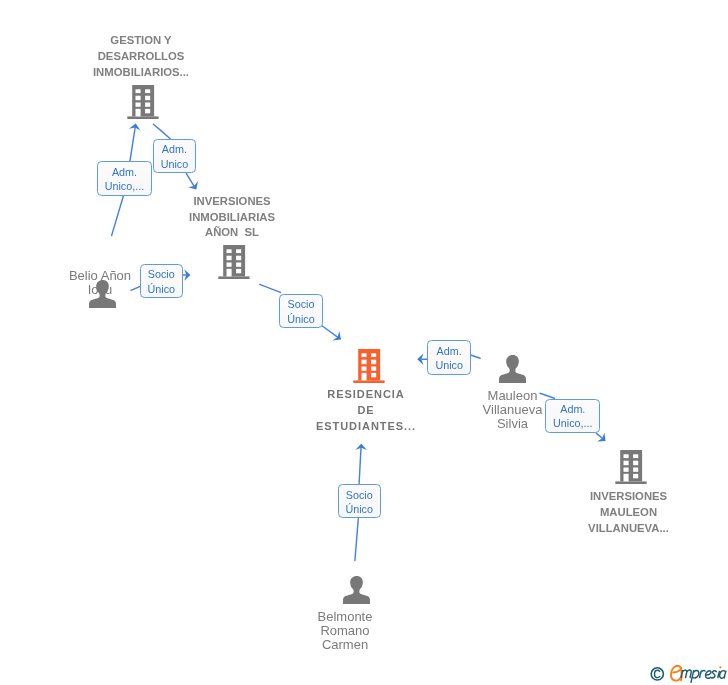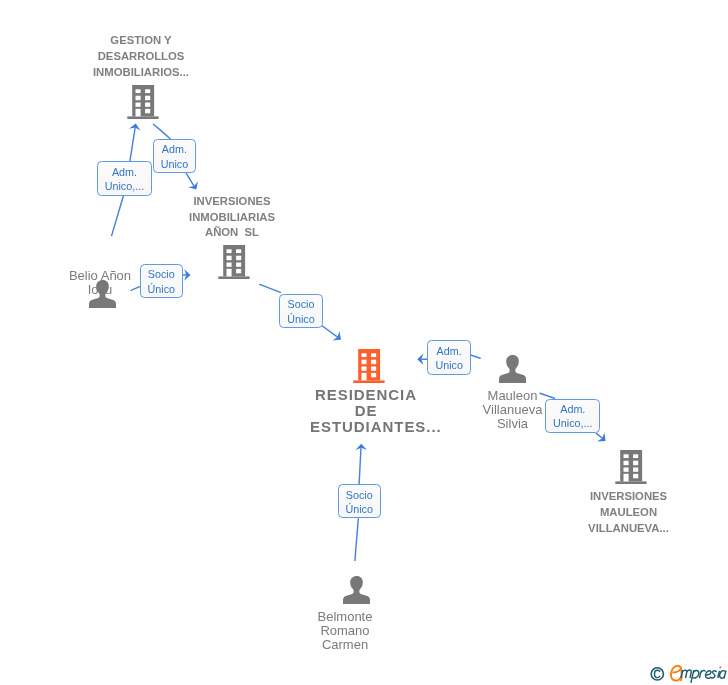--- a/index.html
+++ b/index.html
@@ -6,21 +6,21 @@
   html,body{margin:0;padding:0;background:#ffffff;}
   body{width:728px;height:685px;font-family:"Liberation Sans",sans-serif;overflow:hidden;position:relative;
         -webkit-font-smoothing:antialiased;}
   #stage{position:absolute;left:0;top:0;width:728px;height:685px;background:#fff;}
   svg.edge-layer{position:absolute;left:0;top:0;width:728px;height:685px;}
 
   .node-icon{position:absolute;display:block;}
   .node-label{position:absolute;text-align:center;color:#808080;white-space:pre-wrap;}
   .company-label{font-size:11.3px;font-weight:bold;line-height:15.8px;}
   .person-label{font-size:13px;font-weight:normal;line-height:14px;color:#7b7b7b;}
-  .focus-label{font-size:15px;font-weight:bold;line-height:15.8px;letter-spacing:0.95px;color:#757575;}
+  .focus-label{font-size:11px;font-weight:bold;line-height:15.8px;letter-spacing:0.95px;color:#757575;}
 
   .rel{position:absolute;box-sizing:border-box;border:1.3px solid #5f9ae4;border-radius:4.5px;
        background:linear-gradient(to bottom,#fbfbfb 0%,#f9f9f9 50%,#f7f7f7 100%);
        color:#3175c9;font-size:10.75px;line-height:14.2px;text-align:center;padding-top:1.4px;
        display:flex;flex-direction:column;align-items:center;justify-content:center;}
   .rel span{display:block;white-space:nowrap;}
 
   .logo{position:absolute;}
 </style>
 </head>

